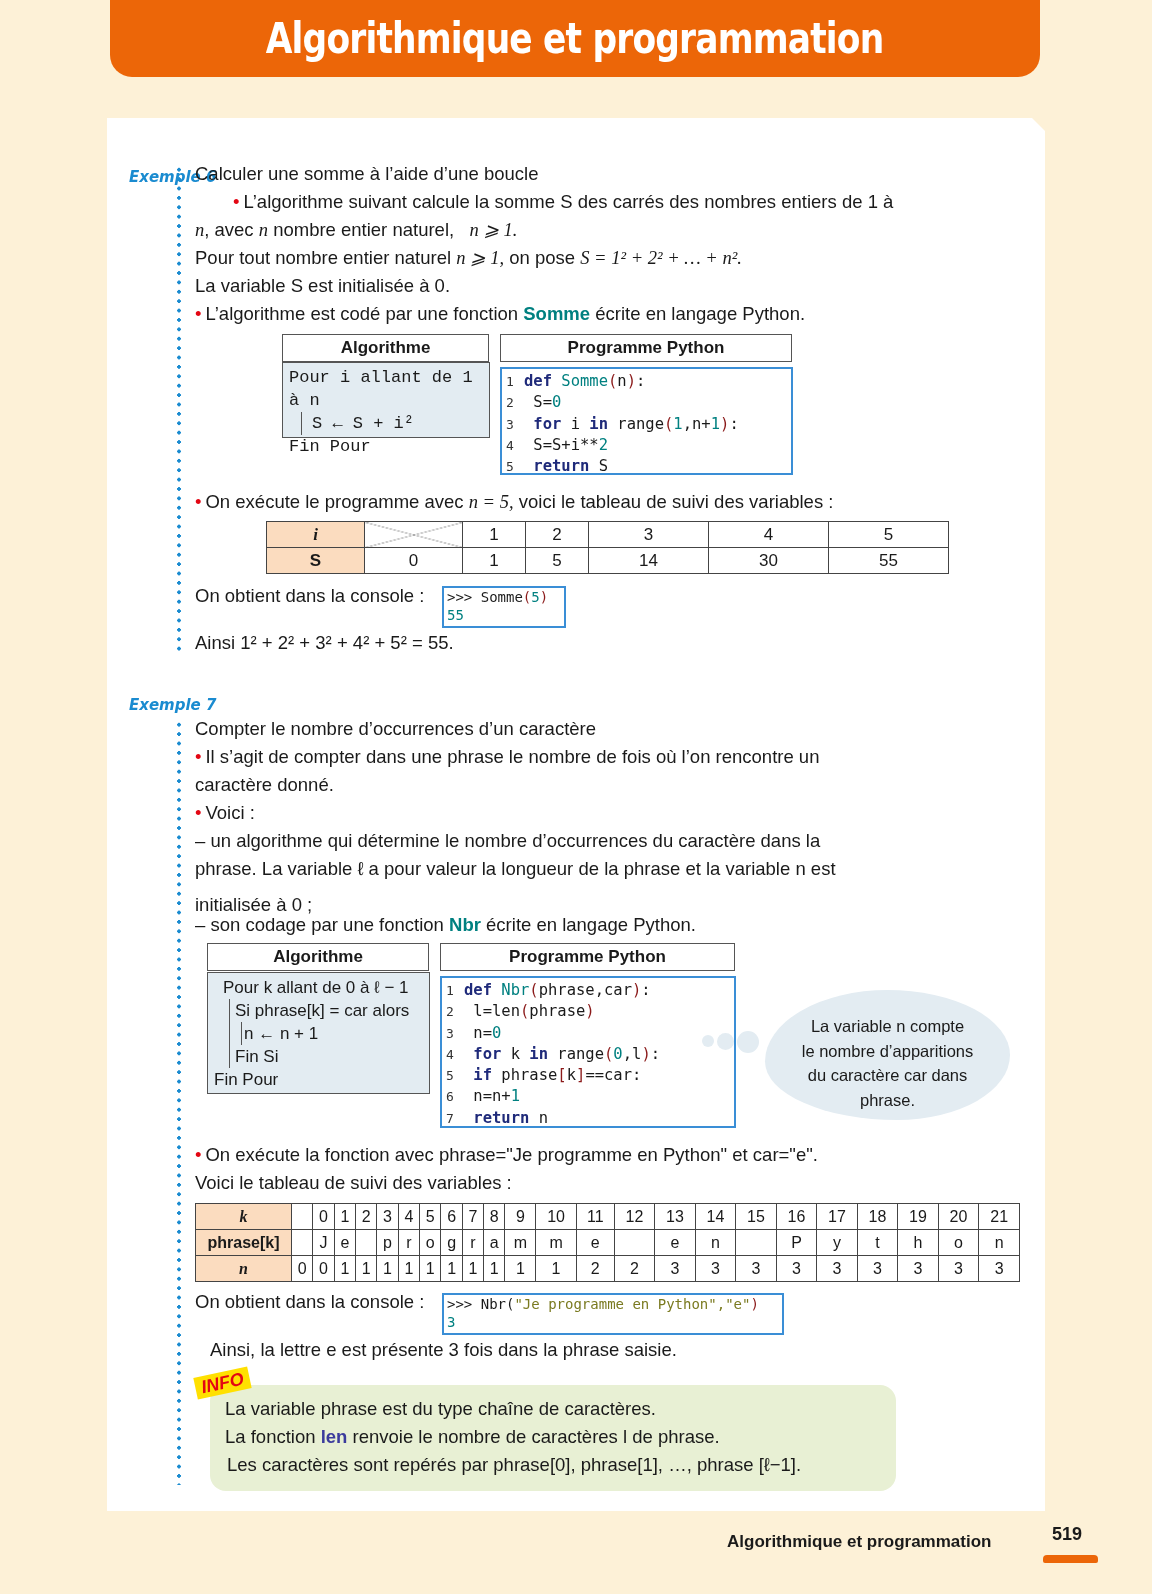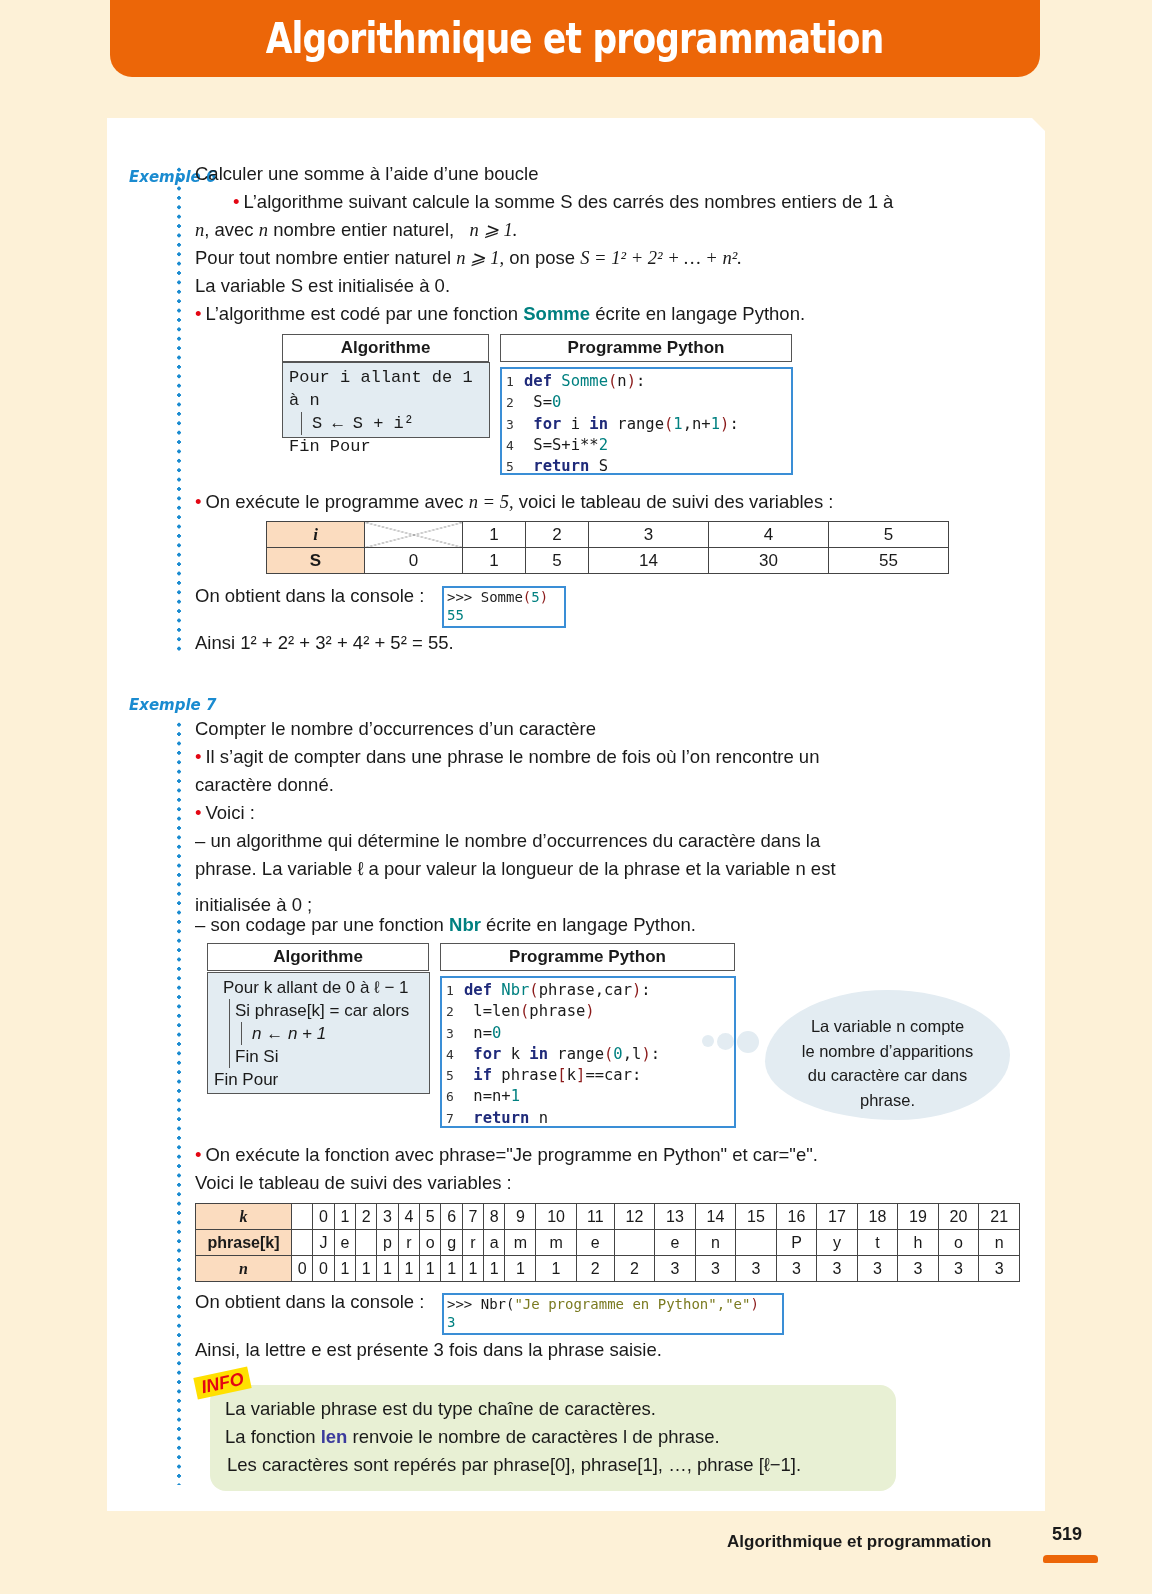--- a/index.html
+++ b/index.html
@@ -112,21 +112,21 @@
 <div class="line" style="left:195px;top:829px;">– un algorithme qui détermine le nombre d’occurrences du caractère dans la</div>
 <div class="line" style="left:195px;top:857px;">phrase. La variable ℓ a pour valeur la longueur de la phrase et la variable n est</div>
 <div class="line" style="left:195px;top:885px;margin-top:8px;">initialisée à 0 ;</div>
 <div class="line" style="left:195px;top:913px;"><span>– son codage par une fonction</span> <span class="teal">Nbr</span> <span>écrite en langage Python.</span></div>
 
 <div class="box-head" style="left:207px;top:943px;width:220px;">Algorithme</div>
 <div class="algo" style="left:207px;top:972px;width:223px;height:122px;">
   <div style="padding-left:9px;">Pour k allant de 0 à ℓ − 1</div>
   <div style="margin-left:15px;padding-left:5px;border-left:1.5px solid #555;">
     <div>Si phrase[k] = car alors</div>
-    <div style="margin-left:6px;padding-left:10px;border-left:1.5px solid #555;font-style:italic;">n ← n + 1</div>
+    <div style="margin-left:6px;padding-left:2px;border-left:1.5px solid #555;">n ← n + 1</div>
     <div>Fin Si</div>
   </div>
   <div>Fin Pour</div>
 </div>
 
 <div class="box-head" style="left:440px;top:943px;width:293px;">Programme Python</div>
 <div class="code" style="left:440px;top:976px;width:296px;height:152px;">
   <div><span class="ln">1</span><span class="kw">def</span> <span class="fn">Nbr</span><span class="par">(</span>phrase,car<span class="par">)</span>:</div>
   <div><span class="ln">2</span>    l=len<span class="par">(</span>phrase<span class="par">)</span></div>
   <div><span class="ln">3</span>    n=<span class="num">0</span></div>
@@ -230,21 +230,21 @@
         <td>3</td>
       </tr>
 </tbody>
   </table>
 
 <div class="line" style="left:195px;top:1290px;">On obtient dans la console :</div>
 <div class="console" style="left:442px;top:1293px;width:342px;height:42px;">
   <div><span>&gt;&gt;&gt; Nbr(</span><span class="str">"Je programme en Python","e"</span><span class="par">)</span></div>
   <div class="num">3</div>
 </div>
-<div class="line" style="left:195px;top:1338px;">Ainsi, la lettre e est présente 3 fois dans la phrase saisie.</div>
+<div class="line" style="left:210px;top:1338px;">Ainsi, la lettre e est présente 3 fois dans la phrase saisie.</div>
 
 <div class="info-box"></div>
 <div class="info-tag">INFO</div>
 <div class="line" style="left:225px;top:1397px;">La variable phrase est du type chaîne de caractères.</div>
 <div class="line" style="left:225px;top:1425px;"><span>La fonction</span> <span style="color:#3b3b9c;font-weight:bold;">len</span> <span>renvoie le nombre de caractères l de phrase.</span></div>
 <div class="line" style="left:227px;top:1453px;">Les caractères sont repérés par phrase[0], phrase[1], …, phrase [ℓ−1].</div>
 
 <div class="footer-title">Algorithmique et programmation</div>
 <div class="page-num">519</div>
 <div class="page-mark"></div>

